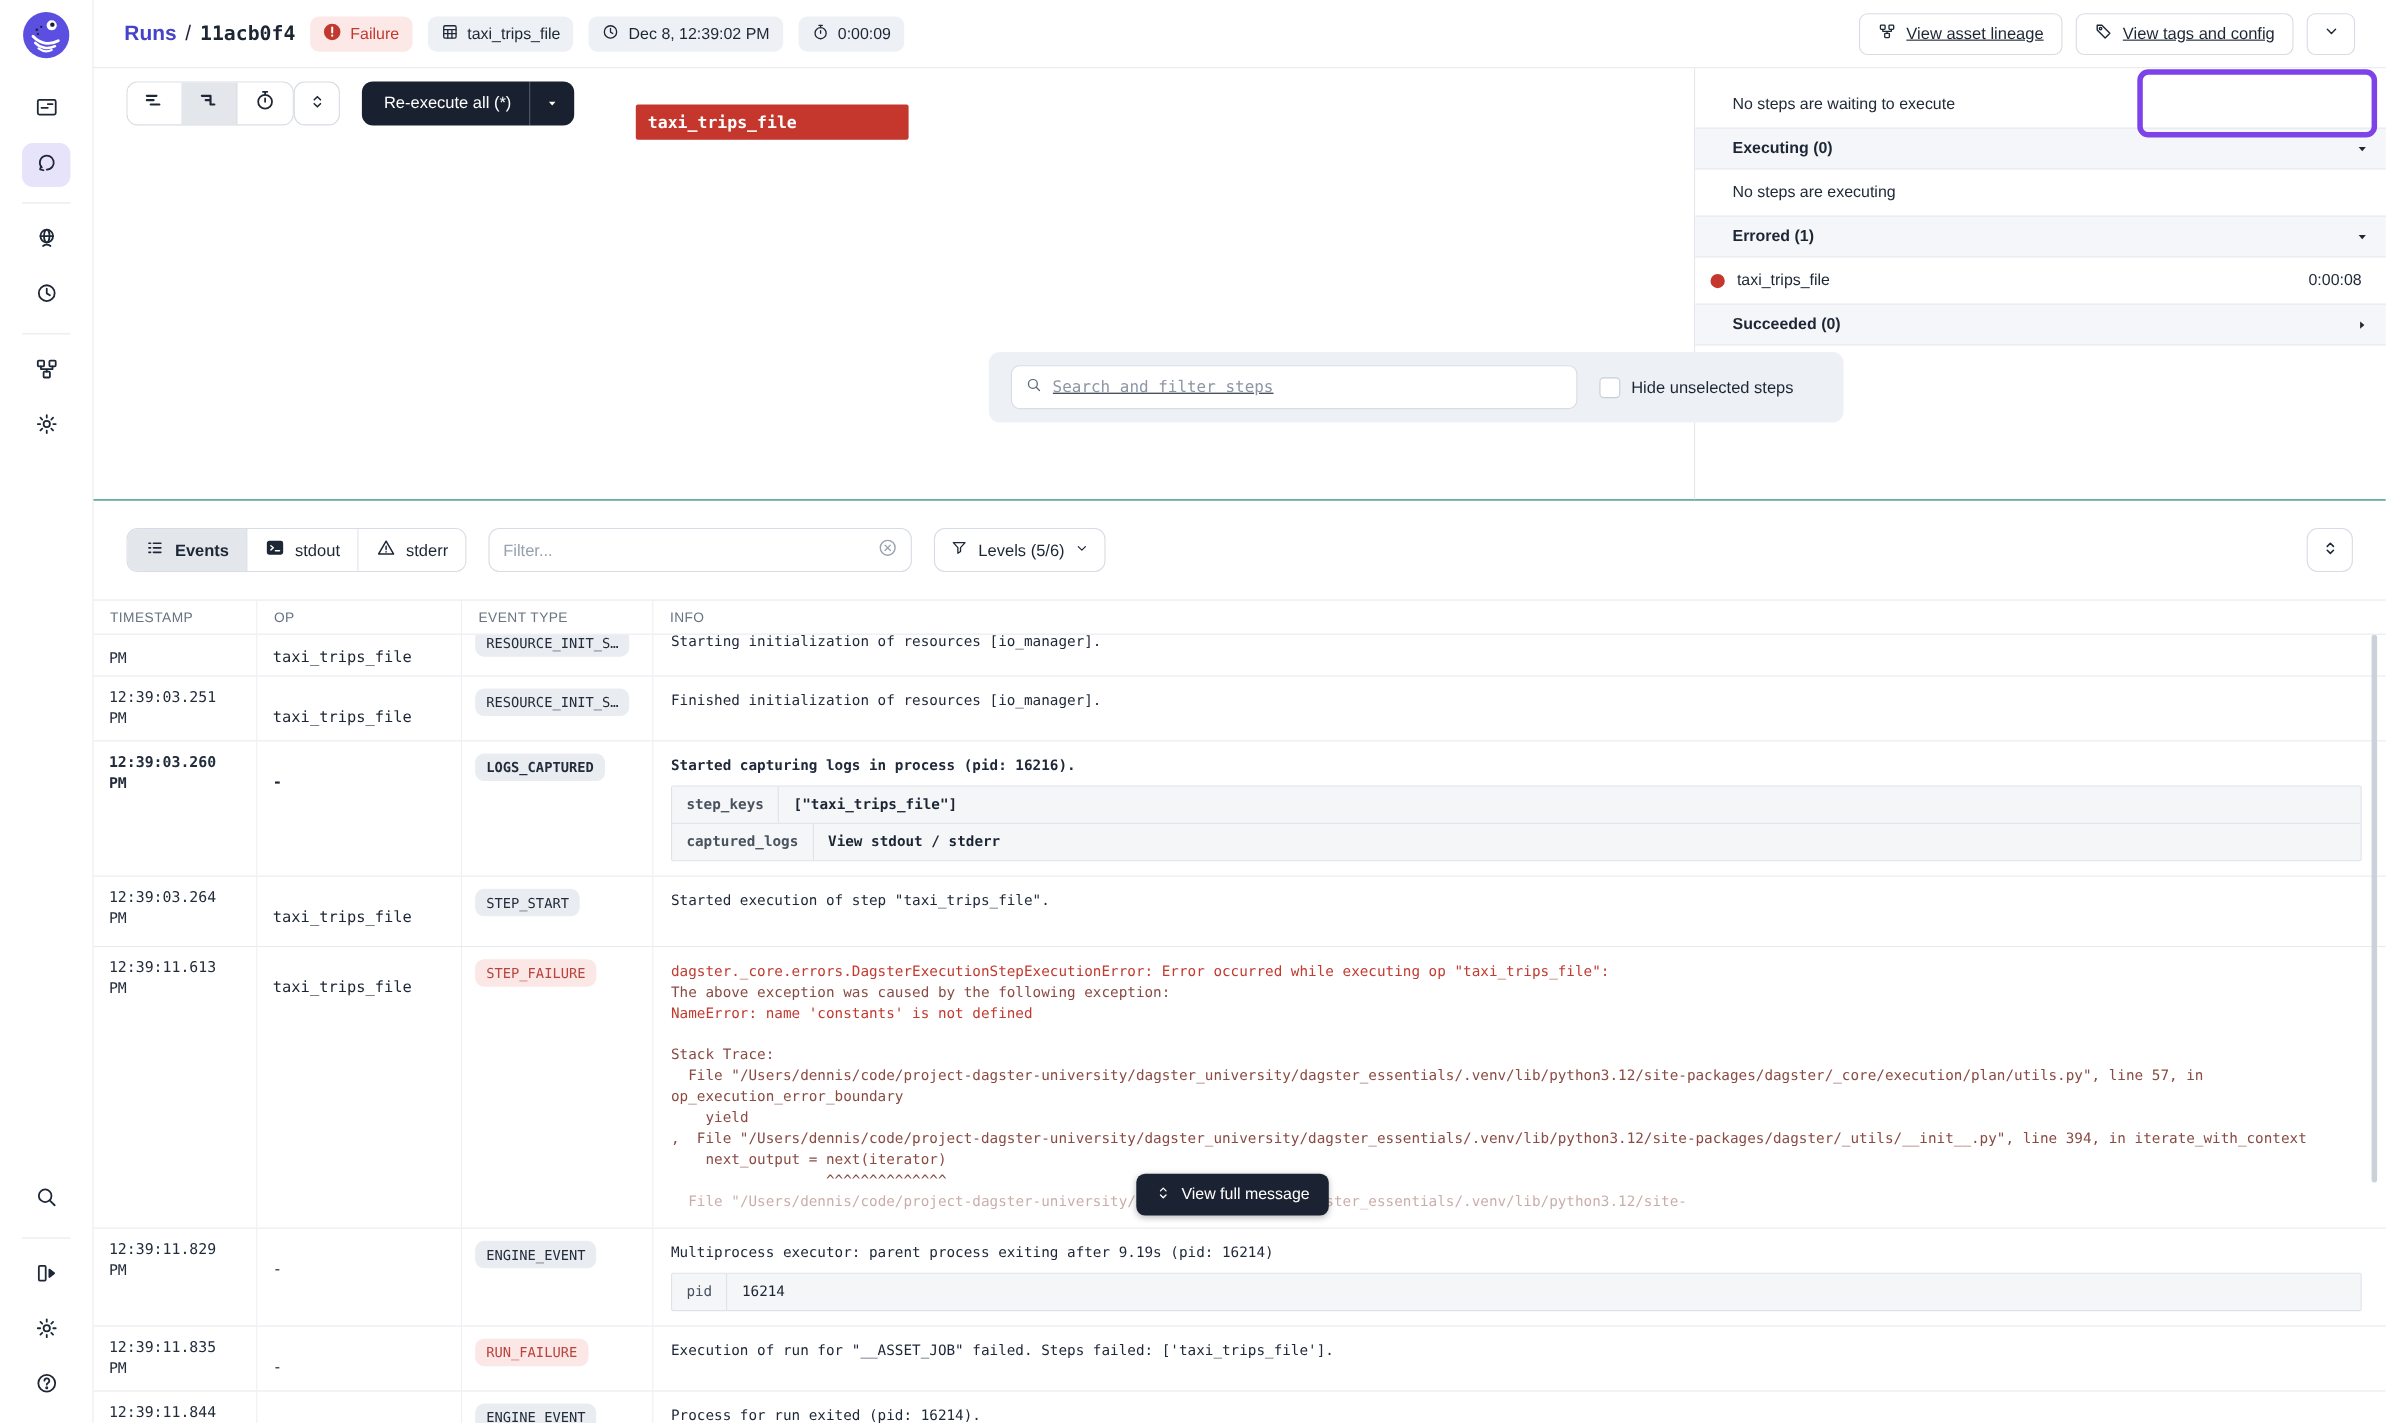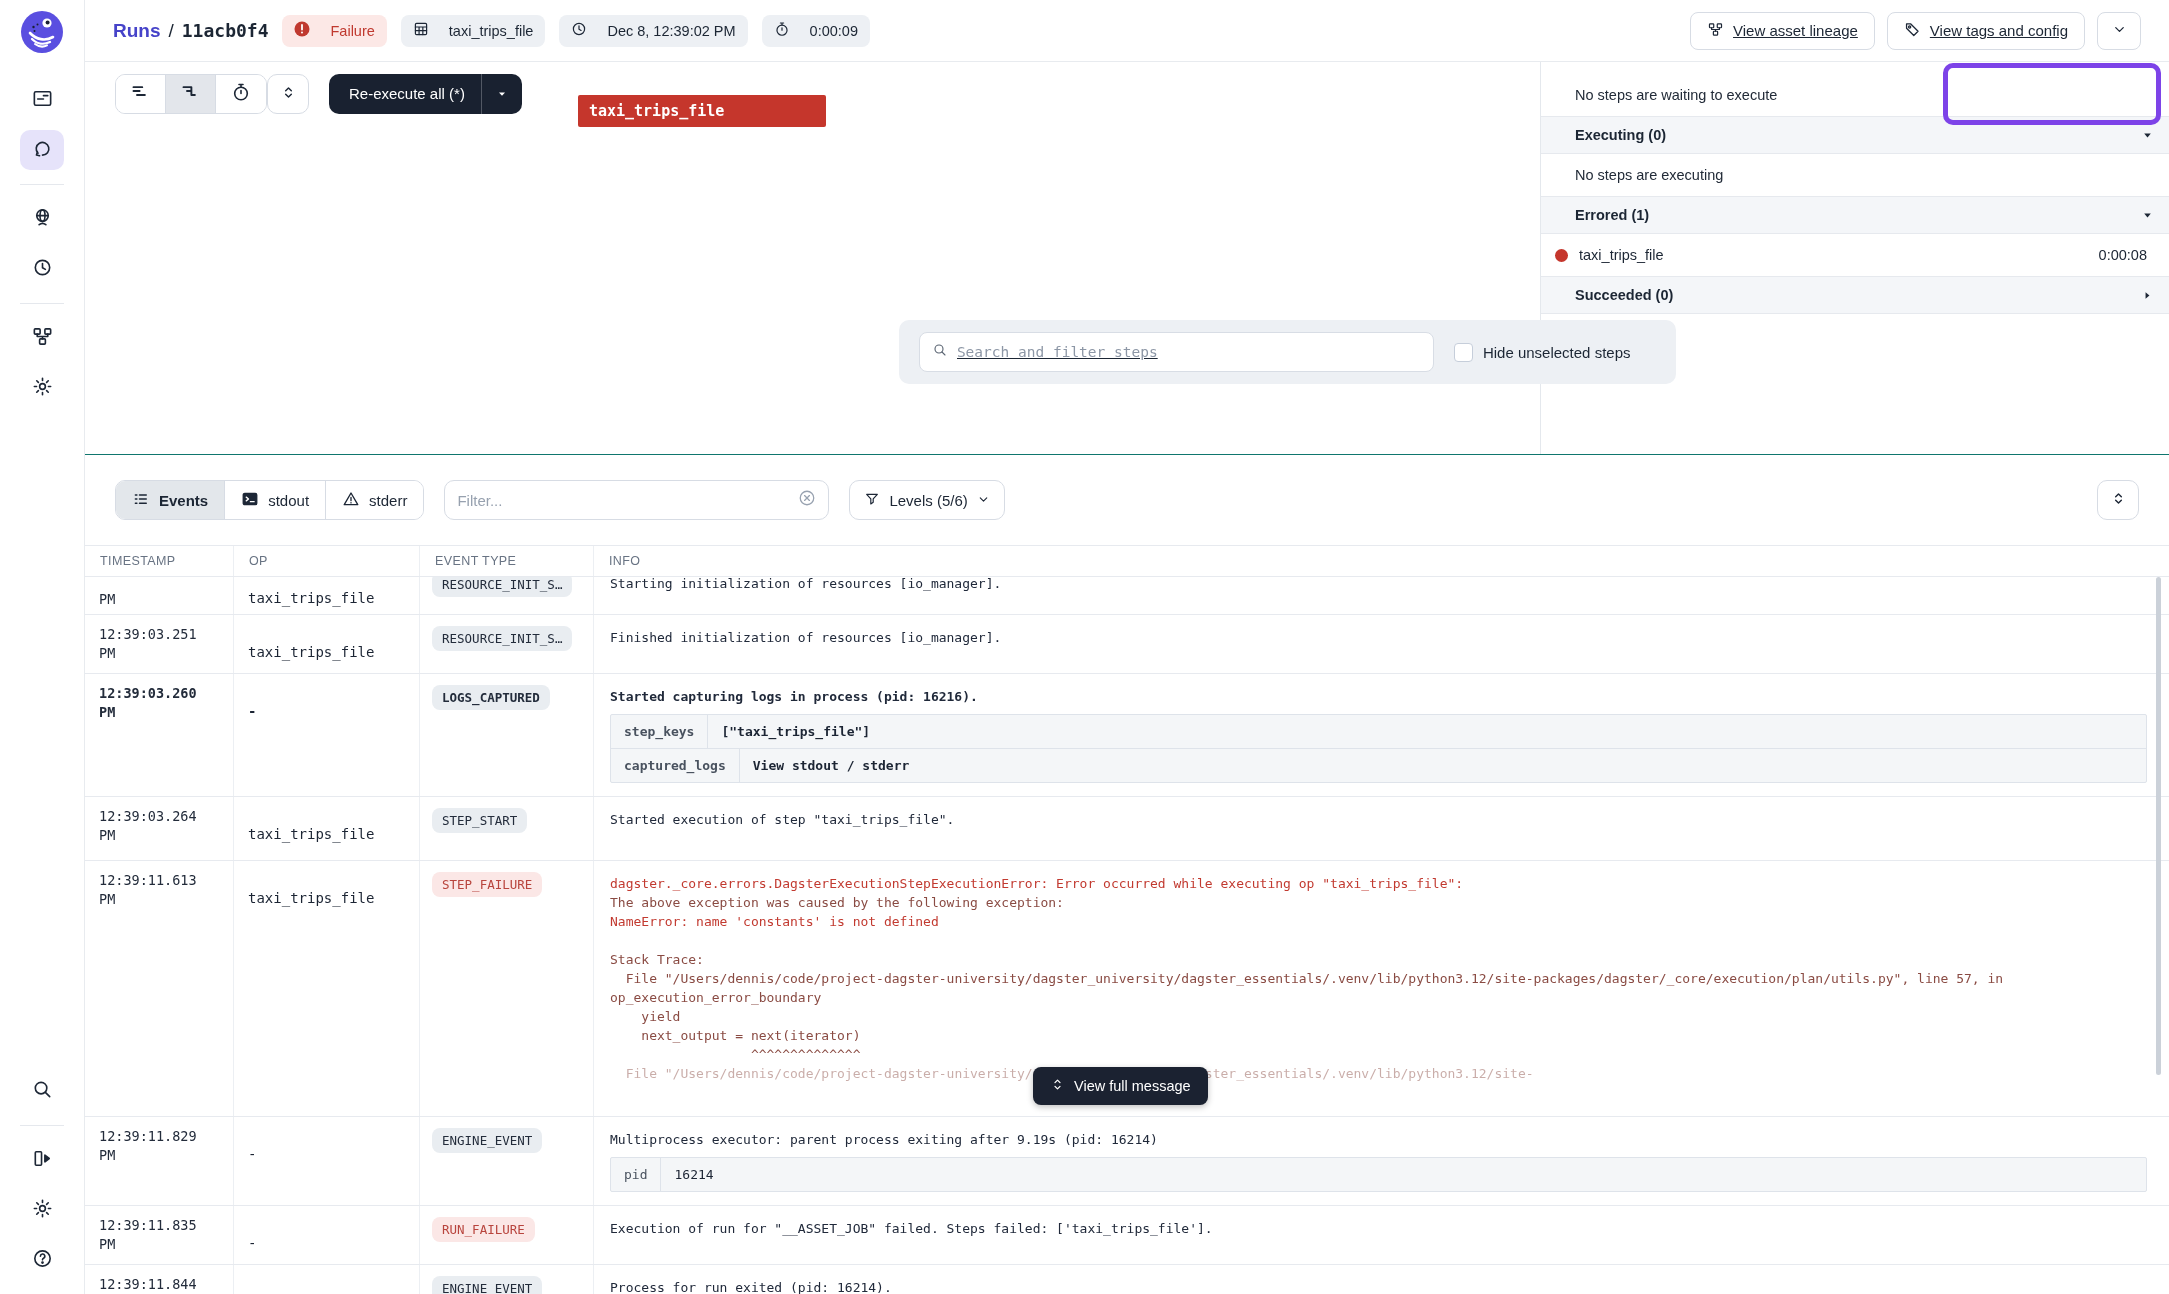--- a/index.html
+++ b/index.html
@@ -19,21 +19,21 @@
 
   
   .main { flex:1; display:flex; flex-direction:column; position:relative; min-width:0; }
 
   
   .run-header { height:62px; border-bottom:1px solid #E8EBEF; display:flex; align-items:center; padding:0 28px; gap:14px; flex-shrink:0; }
   .breadcrumb { display:flex; align-items:baseline; gap:8px; font-size:19px; font-weight:700; }
   .breadcrumb a { color:#4643C9; text-decoration:none; }
   .bc-sep { color:#1C2634; font-weight:400; }
   .run-id { font-family:"DejaVu Sans Mono", monospace; font-size:18px; font-weight:700; }
-  .chip { height:32px; border-radius:8px; background:#EDF0F4; padding:0 12px; display:flex; align-items:center; gap:20px; font-size:14.5px; color:#1C2634; white-space:nowrap; }
+  .chip { height:32px; border-radius:8px; background:#EDF0F4; padding:0 12px; display:flex; align-items:center; gap:8px; font-size:14.5px; color:#1C2634; white-space:nowrap; }
   .chip.failure { background:#FCE8E6; color:#C0392F; font-weight:500; }
   .hdr-right { margin-left:auto; display:flex; align-items:center; gap:12px;text-decoration:underline; }
   .btn-outline { height:38px; border:1px solid #D7DCE4; border-radius:8px; background:#fff; padding:0 16px; font-size:15px; display:flex; align-items:center; gap:9px; color:#1C2634; cursor:pointer; font-family:inherit; }
   .btn-sq { width:44px; padding:0; justify-content:center; }
 
   
   .gantt-section { height:393px; border-bottom:1px solid #0f766e; display:flex; flex-direction:row; flex-shrink:0; }
   .gantt-toolbar { height:63px; display:flex; align-items:center; padding:0 34px 0 30px; flex-shrink:0; }
   .seg-group { display:flex; border:1px solid #D7DCE4; border-radius:10px; overflow:hidden; height:40px; background:#fff; }
   .seg { width:50px; display:flex; align-items:center; justify-content:center; border-right:1px solid #D7DCE4; cursor:pointer; background:#fff; }
@@ -473,20 +473,21 @@
             <div class="cell c-op">taxi_trips_file</div>
             <div class="cell c-et"><span class="badge red">STEP_FAILURE</span></div>
             <div class="cell c-info">
               <div class="iline red">dagster._core.errors.DagsterExecutionStepExecutionError: Error occurred while executing op "taxi_trips_file":</div>
               <div class="iline maroon">The above exception was caused by the following exception:</div>
               <div class="iline red">NameError: name 'constants' is not defined</div>
               <div class="iline maroon">&nbsp;</div>
               <div class="iline maroon">Stack Trace:</div>
               <div class="iline maroon">  File "/Users/dennis/code/project-dagster-university/dagster_university/dagster_essentials/.venv/lib/python3.12/site-packages/dagster/_core/execution/plan/utils.py", line 57, in op_execution_error_boundary</div>
               <div class="iline maroon">    yield</div>
+              <div class="iline maroon">,  File "/Users/dennis/code/project-dagster-university/dagster_university/dagster_essentials/.venv/lib/python3.12/site-packages/dagster/_utils/__init__.py", line 394, in iterate_with_context</div>
               <div class="iline maroon">    next_output = next(iterator)</div>
               <div class="iline maroon">                  ^^^^^^^^^^^^^^</div>
               <div class="iline maroon fade">  File "/Users/dennis/code/project-dagster-university/dagster_university/dagster_essentials/.venv/lib/python3.12/site-</div>
             </div>
             <button class="vfm">
               <span><svg width="15" height="15" viewBox="0 0 24 24" fill="none" stroke="#fff" stroke-width="2" stroke-linecap="round" stroke-linejoin="round">
                   <path d="M8 9l4-4 4 4M8 15l4 4 4-4"></path>
                 </svg></span>
               <span>View full message</span>
             </button>

